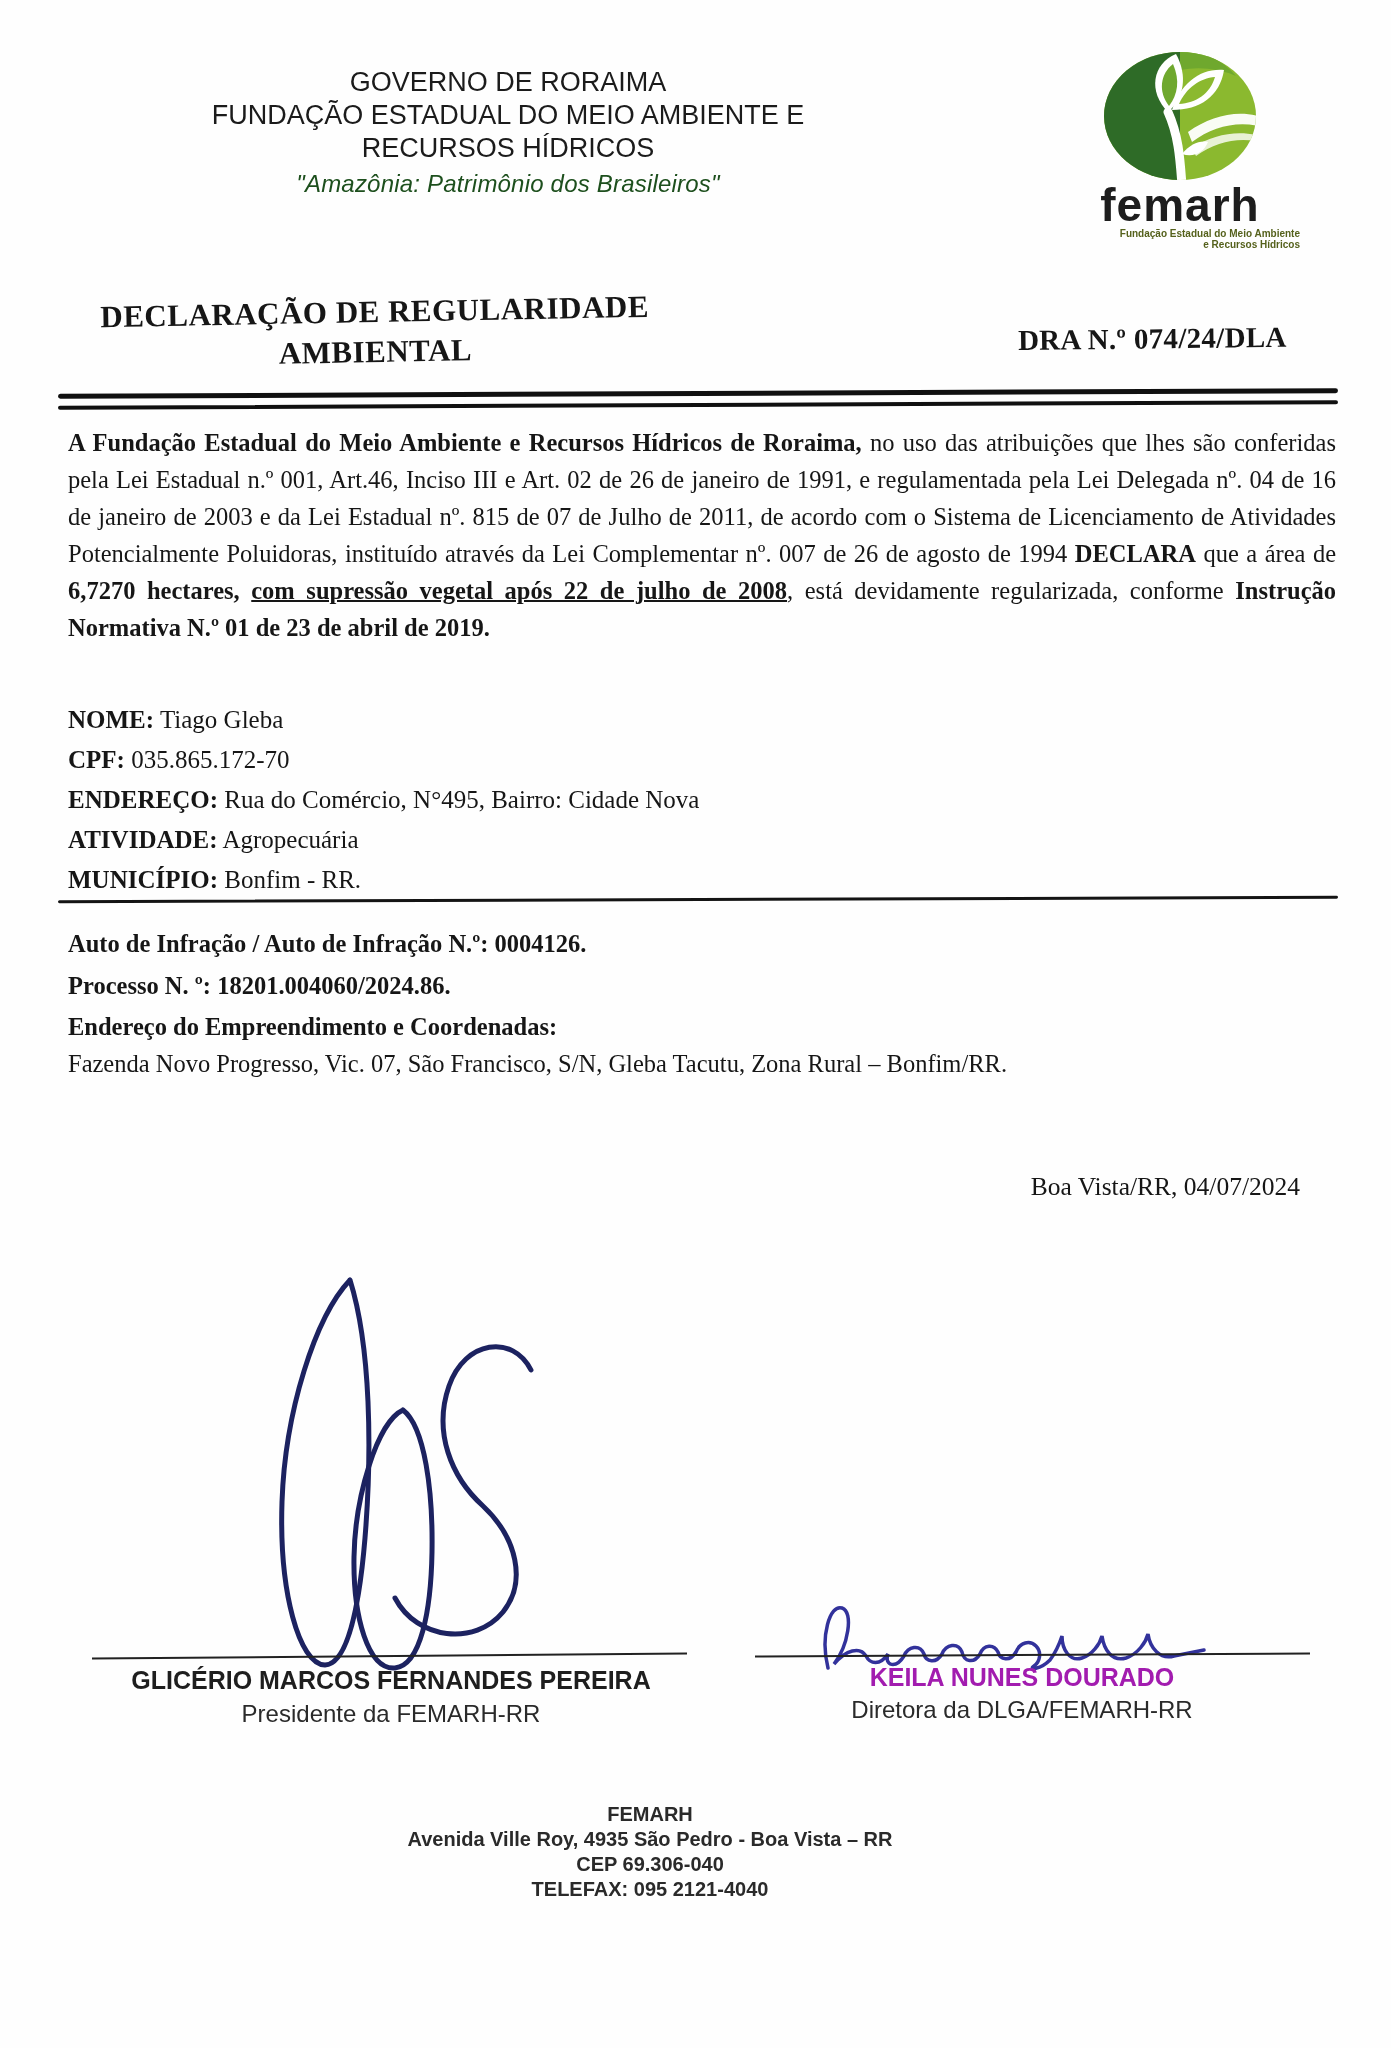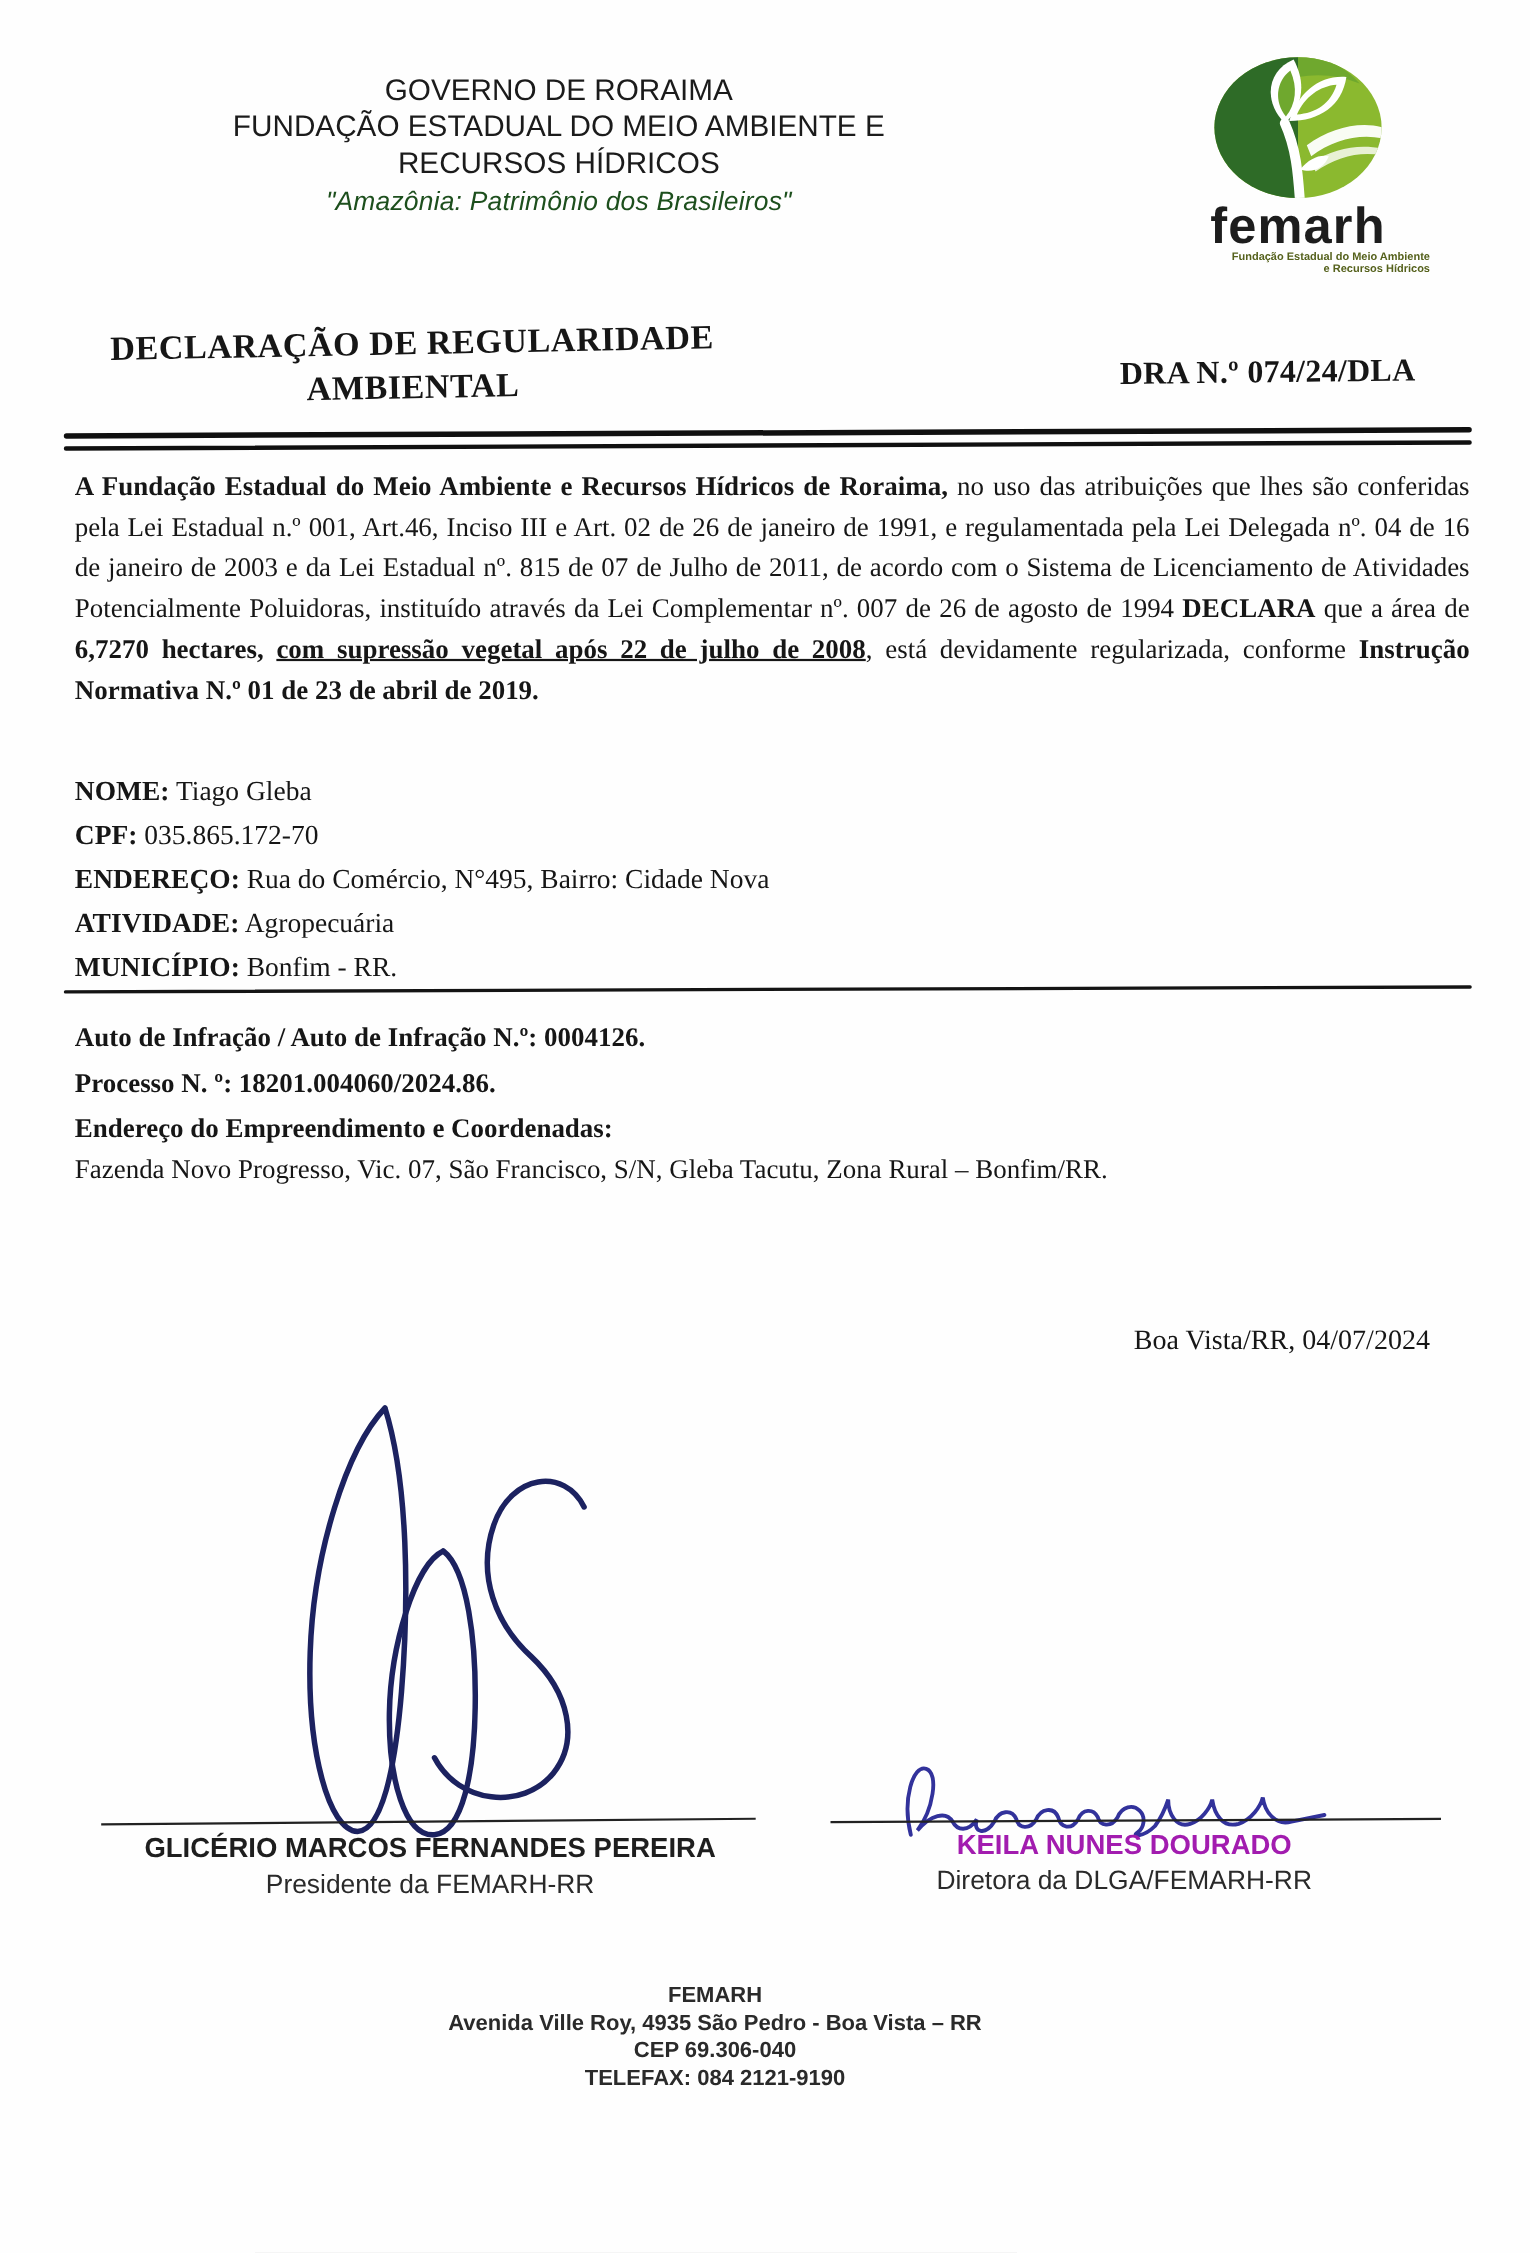--- a/index.html
+++ b/index.html
@@ -62,21 +62,21 @@
     font-size:25px;line-height:40px;
   }
   .info-label{font-weight:700;text-align:center;}
   
   .rule-single{position:absolute;left:58px;top:898px;width:1280px;height:3px;background:#141414;border-radius:2px;transform:rotate(-0.2deg);}
   .case-auto{position:absolute;left:68px;top:930px;width:1268px;font-size:24.5px;font-weight:700;}
   .case-processo{position:absolute;left:68px;top:972px;width:1268px;font-size:24.5px;font-weight:700;}
   .case-endlabel{position:absolute;left:68px;top:1013px;width:1268px;font-size:24.5px;font-weight:700;}
   .case-endvalue{position:absolute;left:68px;top:1050px;width:1268px;font-size:24.5px;}
   
-  .date-line{position:absolute;left:896px;top:1172px;width:404px;text-align:right;font-size:25.5px;margin-top:31px;}
+  .date-line{position:absolute;left:896px;top:1172px;width:404px;text-align:right;font-size:25.5px;}
   
   .sig-main{position:absolute;left:225px;top:1262px;}
   .sig-right-hand{position:absolute;left:812px;top:1596px;}
   .sig-line-left{position:absolute;left:92px;top:1655px;width:595px;height:2px;background:#222;transform:rotate(-0.5deg);}
   .sig-line-right{position:absolute;left:755px;top:1654px;width:555px;height:2px;background:#222;transform:rotate(-0.3deg);}
   .sig-name-left{position:absolute;left:85px;top:1666px;width:612px;text-align:center;
     font-family:"Liberation Sans", sans-serif;font-weight:700;font-size:25px;color:#1e1e1e;}
   .sig-role-left{position:absolute;left:85px;top:1700px;width:612px;text-align:center;
     font-family:"Liberation Sans", sans-serif;font-size:24px;color:#2a2a2a;}
   .sig-name-right{position:absolute;left:742px;top:1663px;width:560px;text-align:center;
@@ -177,16 +177,16 @@
   <div class="sig-line-right"></div>
   <div class="sig-name-left">GLICÉRIO MARCOS FERNANDES PEREIRA</div>
   <div class="sig-role-left">Presidente da FEMARH-RR</div>
   <div class="sig-name-right">KEILA NUNES DOURADO</div>
   <div class="sig-role-right">Diretora  da DLGA/FEMARH-RR</div>
 
   <div class="footer">
     <div>FEMARH</div>
     <div>Avenida Ville Roy, 4935 São Pedro - Boa Vista – RR</div>
     <div>CEP 69.306-040</div>
-    <div>TELEFAX: 084 2121-9190</div>
+    <div>TELEFAX: 095 2121-4040</div>
   </div>
 
 </div>
 
 </body></html>

